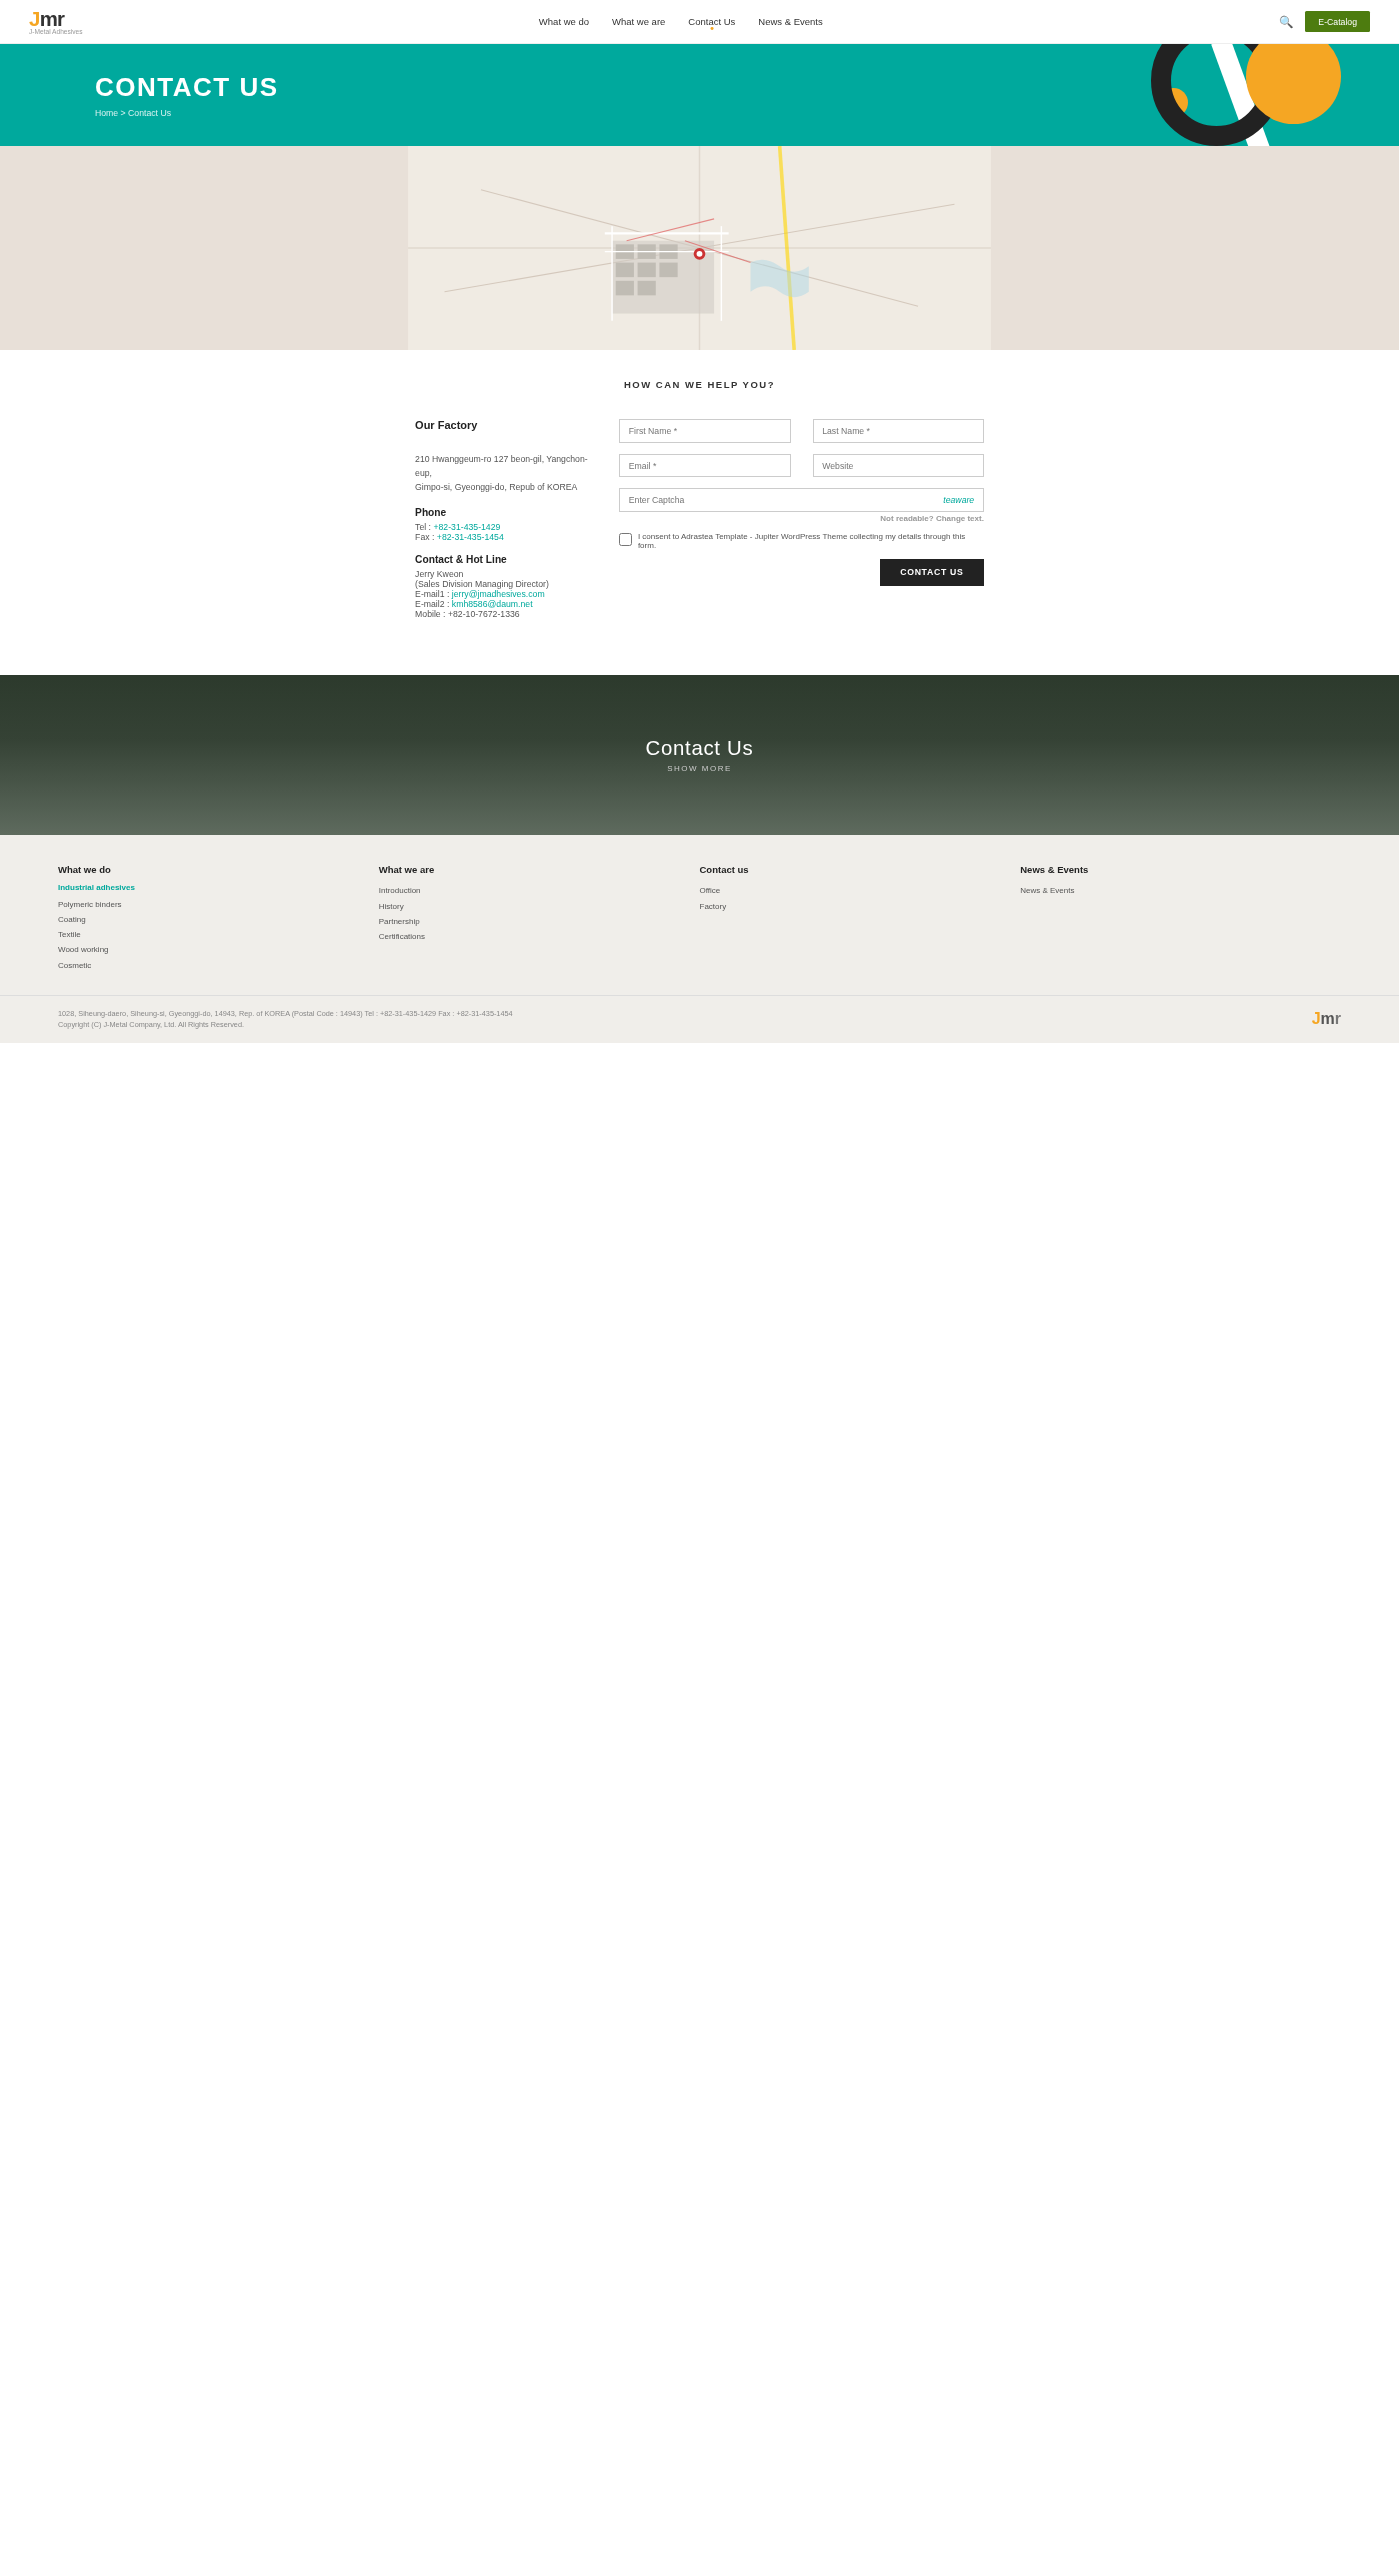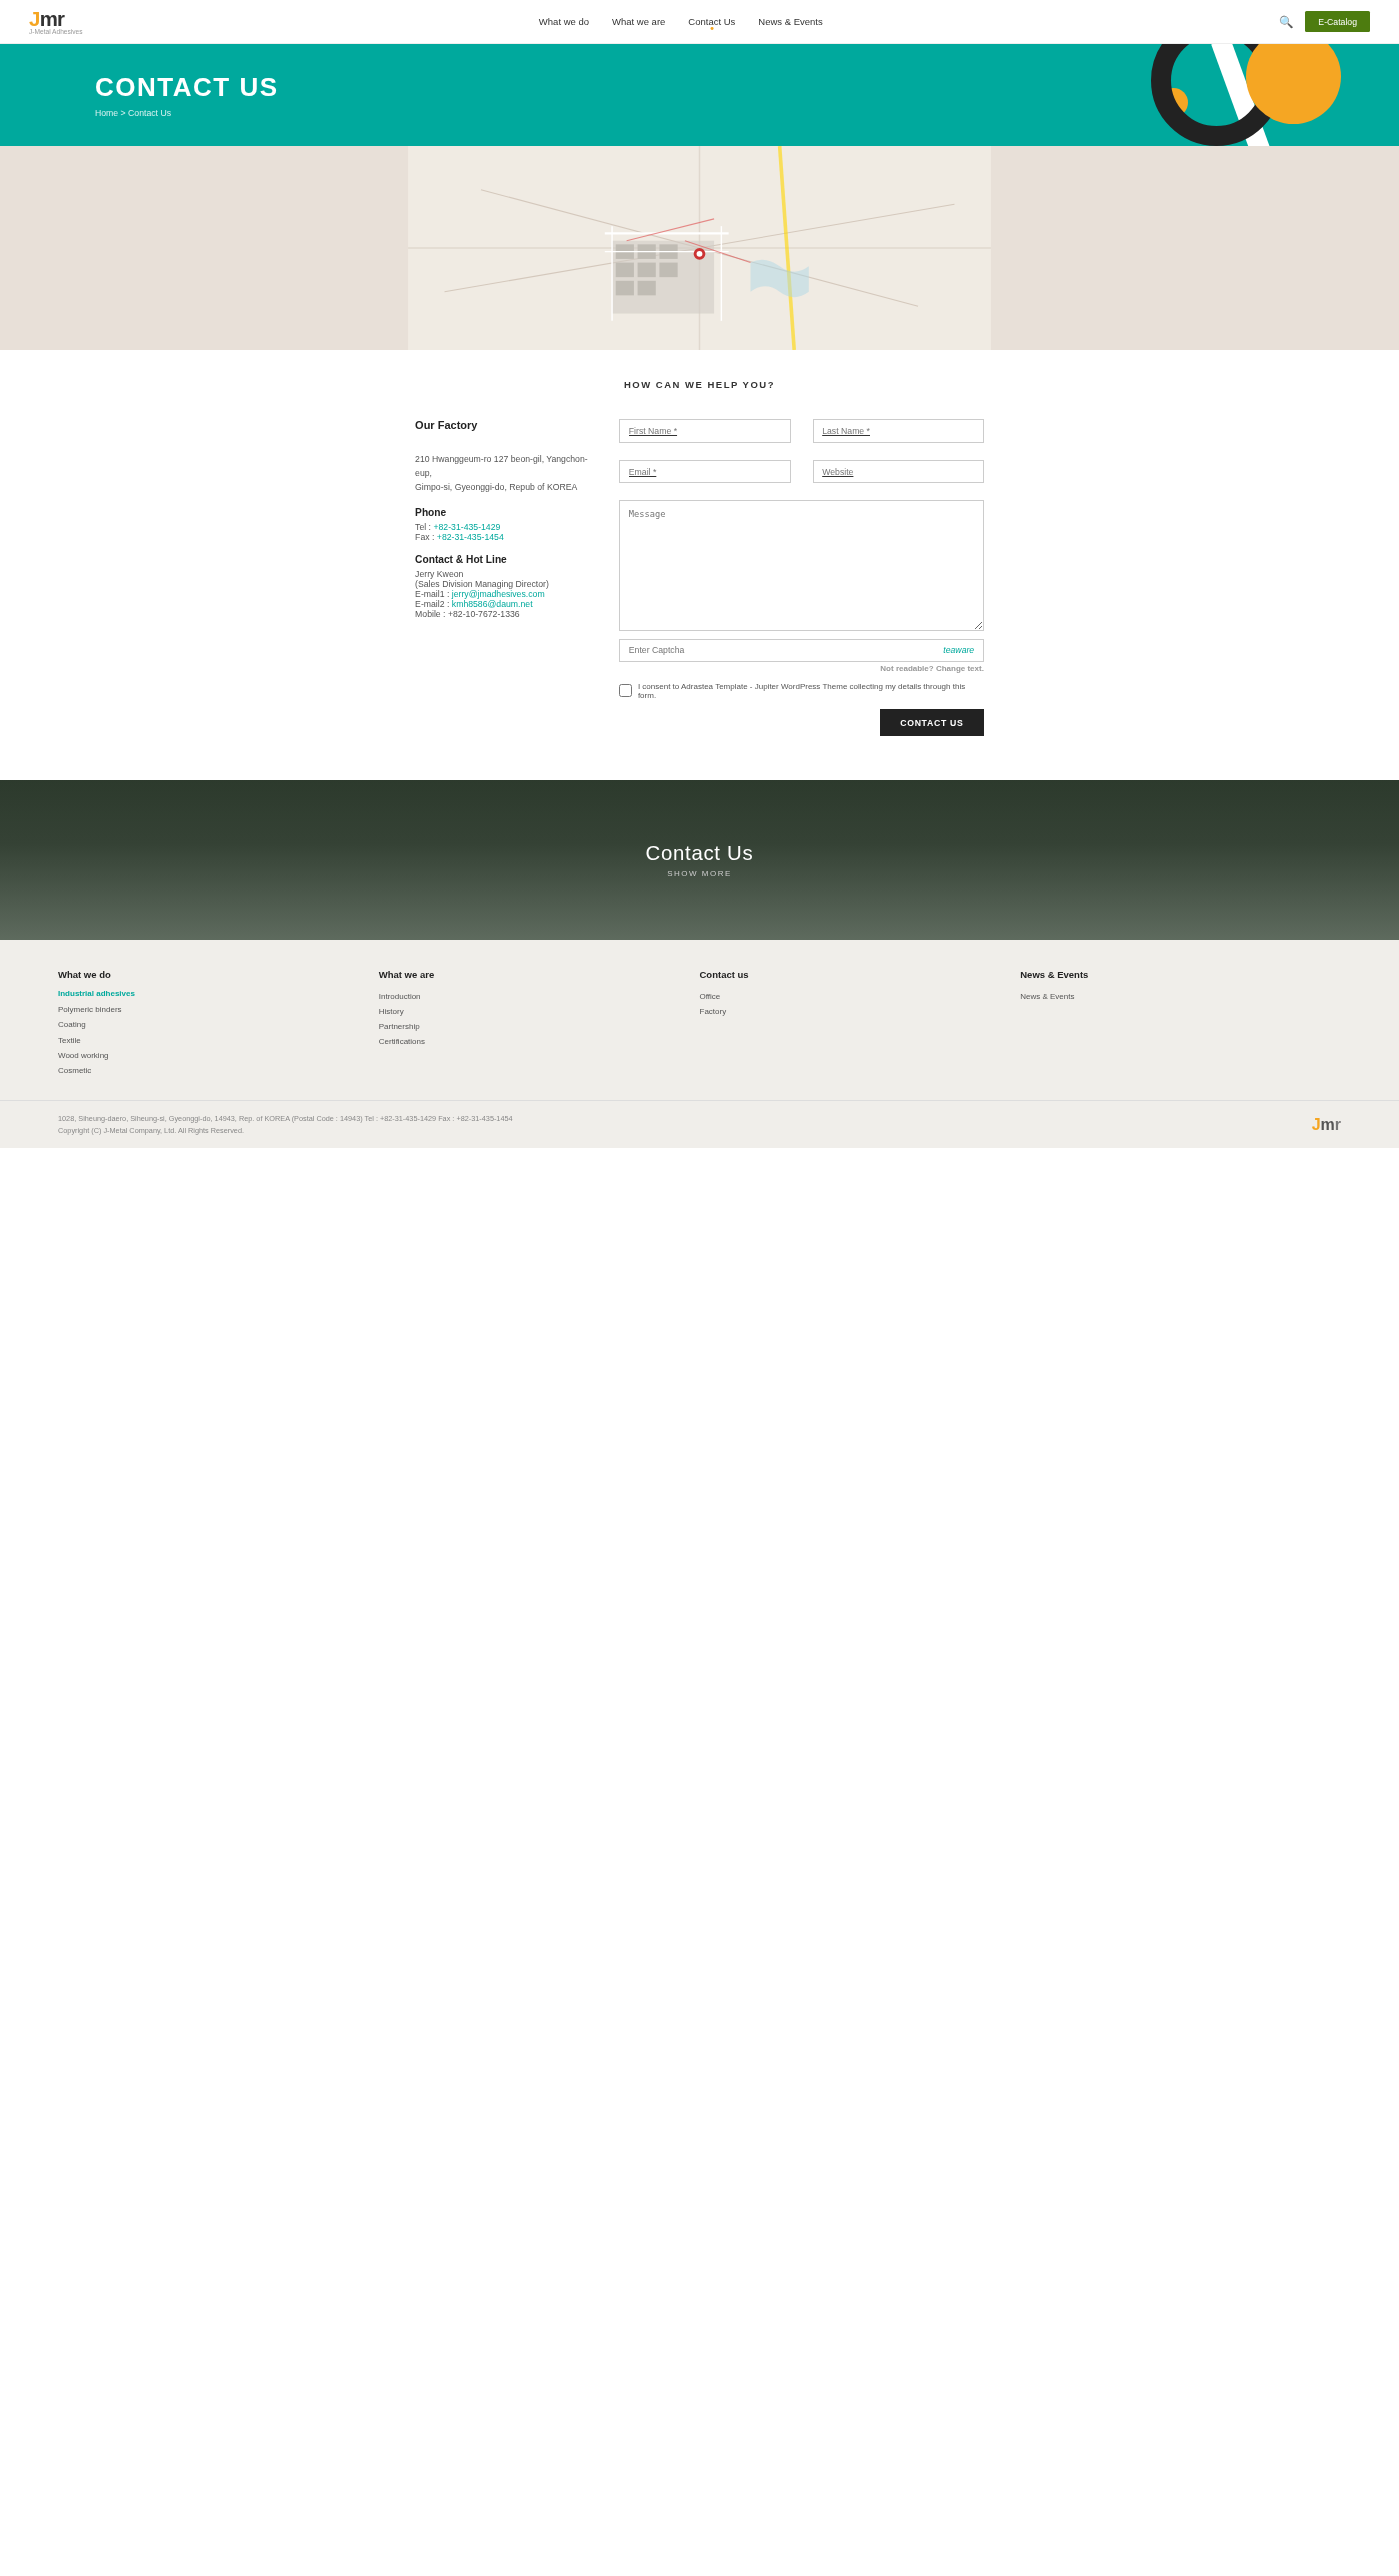--- a/index.html
+++ b/index.html
@@ -46,21 +46,21 @@
     
     .contact-body { display: flex; max-width: 598px; margin: 14.6px auto 44px; gap: 29px; padding: 0 14.6px; }
     .contact-info { flex: 0 0 175px; }
     .contact-info h3 { font-size: 11px; font-weight: 700; margin-bottom: 22px; color: #222; }
     .contact-info p { font-size: 8.7px; color: #555; line-height: 1.6; margin-bottom: 0; }
     .contact-info .section-label { font-size: 10.2px; font-weight: 700; color: #222; margin-bottom: 4.4px; }
     .contact-info .phone-link { color: #00a99d; font-size: 8.7px; display: block; }
     .contact-info .info-text { font-size: 8.7px; color: #555; display: block; }
     .contact-info .email-link { color: #00a99d; font-size: 8.7px; display: block; }
     .contact-form { flex: 1; }
-    .form-row { display: flex; gap: 22px; margin-bottom: 17px; text-decoration: underline; }
+    .form-row { display: flex; gap: 22px; margin-bottom: 11px; }
     .form-input { flex: 1; border: 0.7px solid #ccc; padding: 5.8px 8.7px; font-size: 8.7px; outline: none; color: #555; }
     .form-textarea { width: 100%; border: 0.7px solid #ccc; padding: 7.3px 8.7px; font-size: 8.7px; outline: none; color: #555; min-height: 131px; resize: vertical; display: block; }
     .captcha-row { display: flex; align-items: center; justify-content: space-between; border: 0.7px solid #ccc; padding: 5.8px 8.7px; margin-top: 7.3px; }
     .captcha-input { border: none; outline: none; font-size: 8.7px; color: #555; flex: 1; background: transparent; }
     .captcha-brand { color: #00a99d; font-size: 8.7px; font-style: italic; }
     .not-readable { text-align: right; font-size: 8px; color: #999; margin-top: 2.2px; font-weight: bold; }
     .consent-row { display: flex; align-items: flex-start; gap: 5.8px; margin: 8.7px 0; }
     .consent-row input { margin-top: 1.5px; }
     .consent-text { font-size: 8px; color: #555; }
     .submit-btn-row { display: flex; justify-content: flex-end; margin-top: 7.3px; }
@@ -210,21 +210,20 @@
 
   <div class="contact-form">
     <div class="form-row">
       <input class="form-input" type="text" placeholder="First Name *" style="">
       <input class="form-input" type="text" placeholder="Last Name *" style="">
     </div>
     <div class="form-row">
       <input class="form-input" type="email" placeholder="Email *" style="">
       <input class="form-input" type="text" placeholder="Website" style="">
     </div>
-    <textarea class="form-textarea" placeholder="Message" style=""></textarea>
     <div class="captcha-row">
       <input class="captcha-input" type="text" placeholder="Enter Captcha" style="">
       <span class="captcha-brand">teaware</span>
     </div>
     <div class="not-readable">Not readable? Change text.</div>
     <div class="consent-row">
       <input type="checkbox" style="">
       <span class="consent-text">I consent to Adrastea Template - Jupiter WordPress Theme collecting my details through this form.</span>
     </div>
     <div class="submit-btn-row">

